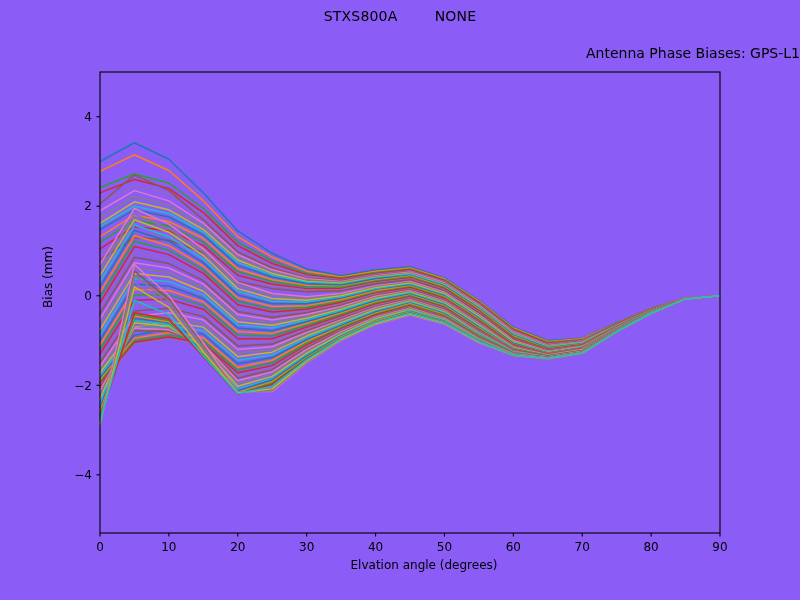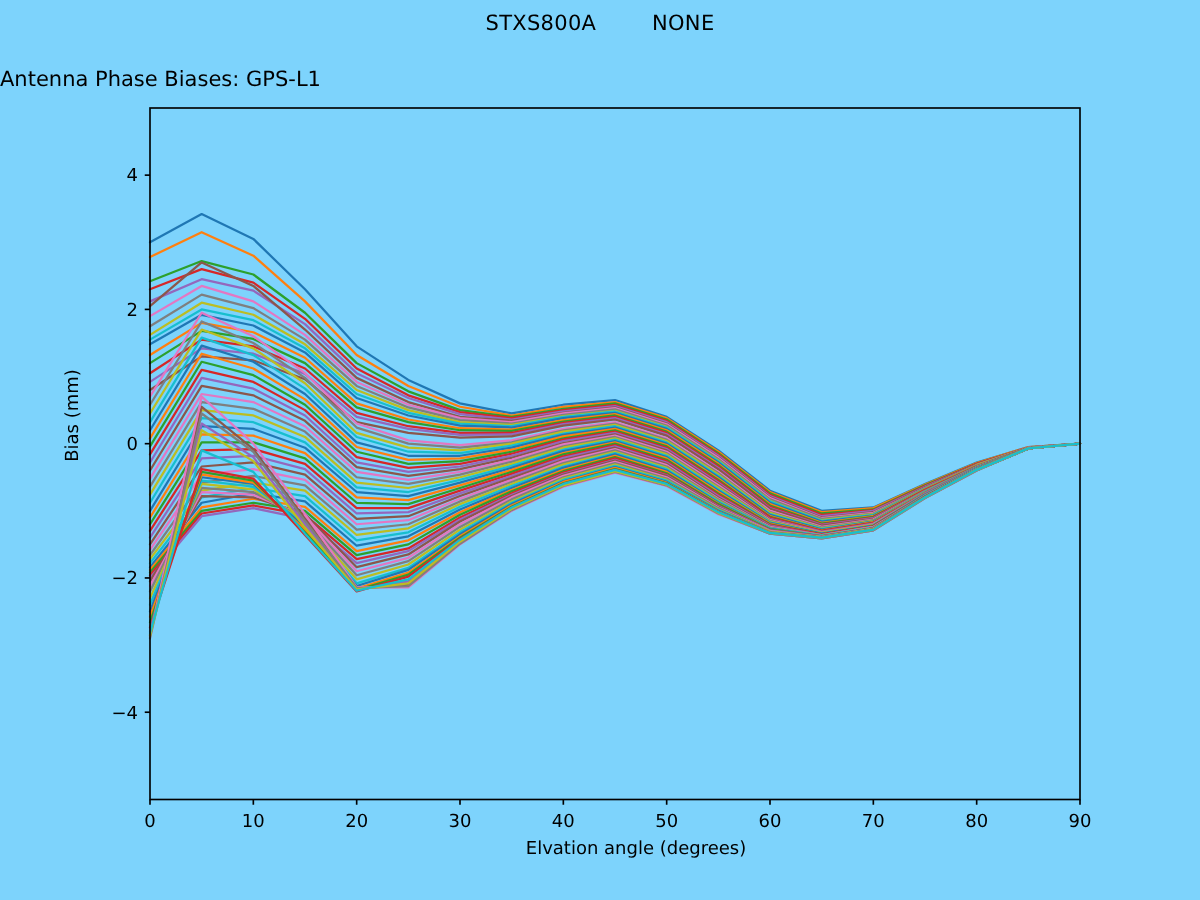--- a/index.html
+++ b/index.html
@@ -12,39 +12,39 @@
     height: 600px;
     font-family: "DejaVu Sans", sans-serif;
     overflow: hidden;
     position: relative;
   }
   #figure {
     position: absolute;
     left: 0; top: 0;
     width: 800px;
     height: 600px;
-    background: #7dd3fc;
+    background: #8b5cf6;
   }
   .suptitle {
     position: absolute;
     left: 0;
     top: 8px;
     width: 800px;
     text-align: center;
     font-size: 14px;
     color: #000000;
     letter-spacing: 0.2px;
     white-space: pre;
   }
   .axtitle {
     position: absolute;
     left: 0;
     top: 45px;
     width: 800px;
-    text-align: left;
+    text-align: right;
     font-size: 14px;
     color: #000000;
   }
   .xlabel {
     position: absolute;
     left: 0;
     top: 558px;
     width: 800px;
     text-align: center;
     font-size: 12px;

